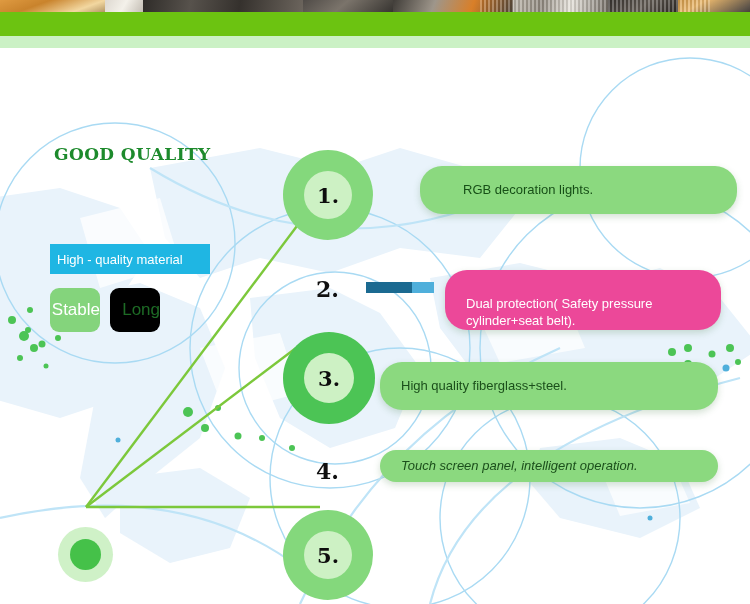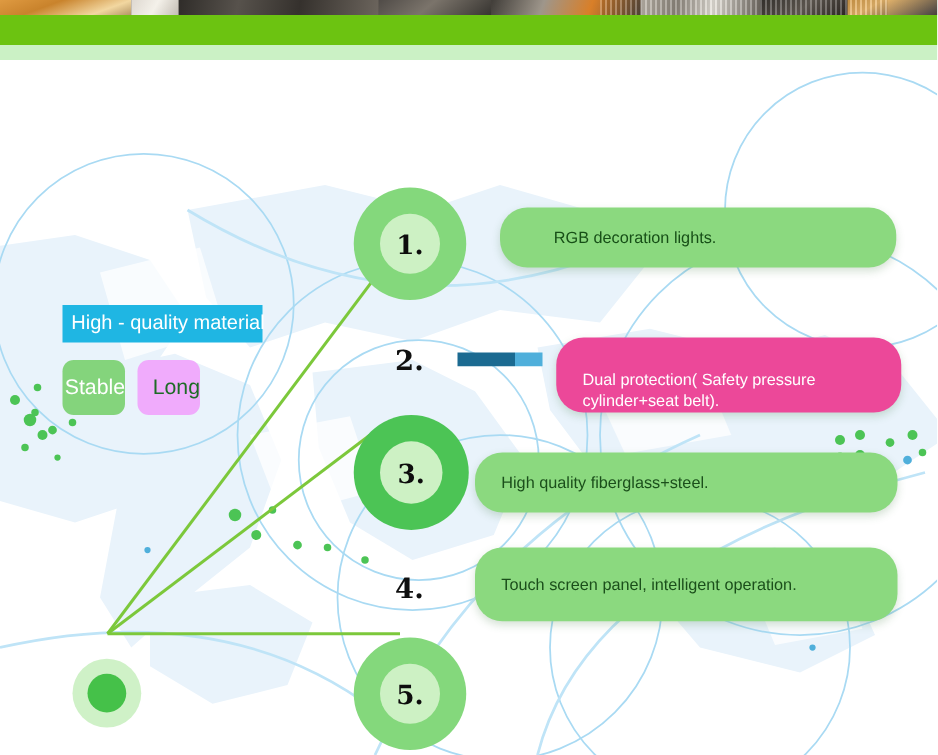--- a/index.html
+++ b/index.html
@@ -91,41 +91,41 @@
     position: absolute;
     left: 50px; top: 196px;
     width: 160px; height: 30px;
     background: #1fb6e3;
     display: flex;
     align-items: center;
     padding-left: 0;
   }
   .blue-bar span {
     color: #ffffff;
-    font-size: 16px;
+    font-size: 13px;
     margin-left: 7px;
     white-space: nowrap;
   }
   .tags {
     position: absolute;
     left: 50px; top: 240px;
     display: flex;
     gap: 10px;
   }
   .tag {
     width: 50px; height: 44px;
     border-radius: 9px;
     display: flex;
     align-items: center;
     justify-content: flex-end;
     font-size: 17px;
   }
   .tag-stable { background: #84d47c; color: #ffffff; }
   .tag-firm   { background: #3fc14a; color: #ffffff; }
-  .tag-long   { background: #f0abfc; color: #1d6b25; }
+  .tag-long   { background: #000000; color: #1d6b25; }
 
   
   .origin-halo {
     position: absolute;
     left: 58px; top: 479px;
     width: 55px; height: 55px;
     border-radius: 50%;
     background: #c7efbd;
     opacity: .85;
   }
@@ -189,27 +189,27 @@
     display: flex;
     align-items: center;
     box-shadow: 0 3px 7px rgba(60,120,60,0.22);
     box-sizing: border-box;
   }
   .pill span {
     font-size: 13px;
     line-height: 1.35;
     white-space: pre-line;
   }
-  .p1 { left: 400px; top: 118px; width: 317px; height: 48px; background: #8bd97f; padding-left: 43px; }
+  .p1 { left: 420px; top: 118px; width: 317px; height: 48px; background: #8bd97f; padding-left: 43px; }
   .p1 span { color: #174f17; }
   .p2 { left: 445px; top: 222px; width: 276px; height: 60px; background: #ec4899; padding-left: 21px; align-items: flex-end; }
   .p2 span { color: #ffffff; }
   .p3 { left: 380px; top: 314px; width: 338px; height: 48px; background: #8bd97f; padding-left: 21px; }
   .p3 span { color: #1b4f1b; }
-  .p4 { left: 380px; top: 390px; width: 338px; height: 59px; background: #8bd97f; padding-left: 21px; }
+  .p4 { left: 380px; top: 402px; width: 338px; height: 32px; background: #8bd97f; padding-left: 21px; font-style: italic; }
   .p4 span { color: #1b4f1b; }
   .p5 { left: 380px; top: 484px; width: 338px; height: 52px; background: #8bd97f; padding-left: 21px; }
   .p5 span { color: #1b4f1b; }
 </style>
 </head>
 <body>
 
 <div class="page">
 
   <div class="photo-strip">
@@ -305,20 +305,21 @@
         </g>
 
         <g stroke="#7cc83b" stroke-width="2.4" fill="none">
           <line x1="86" y1="459" x2="318" y2="150"></line>
           <line x1="86" y1="459" x2="296" y2="300"></line>
           <line x1="86" y1="459" x2="320" y2="459"></line>
         </g>
       </g>
     </svg>
 
+    <div class="good-quality">GOOD QUALITY</div>
 
     <div class="blue-bar">
       <span>High - quality material</span>
     </div>
 
     <div class="tags">
       <div class="tag tag-stable">
         <span>Stable</span>
       </div>
       <div class="tag tag-long">

